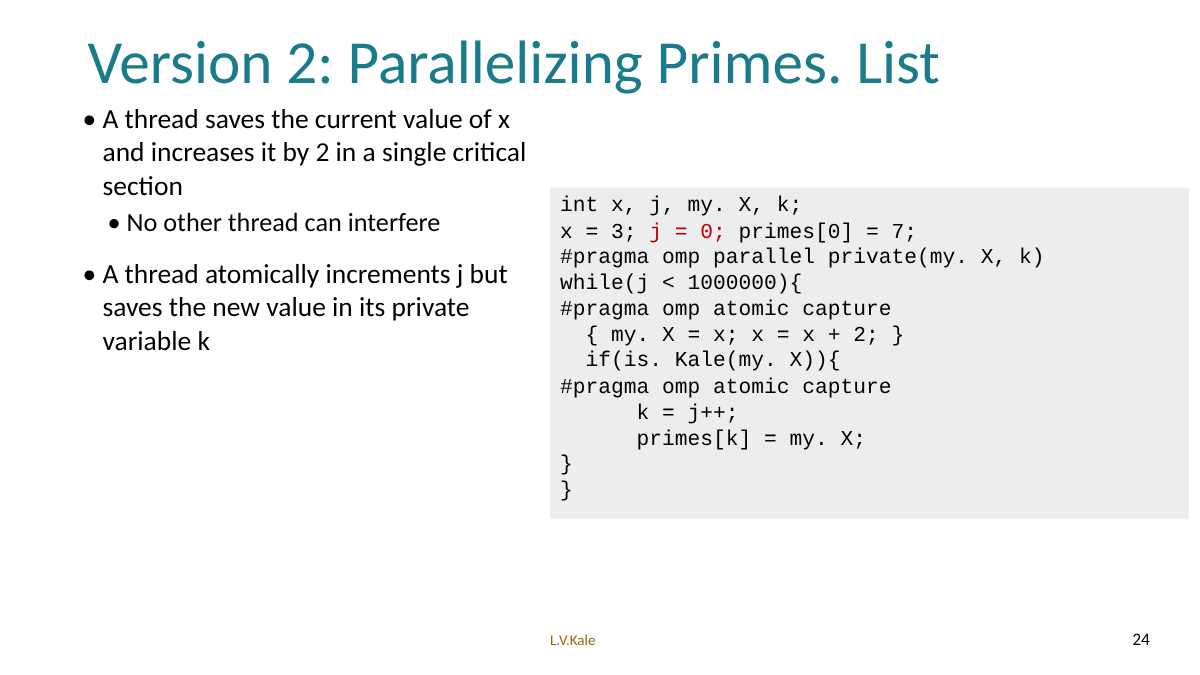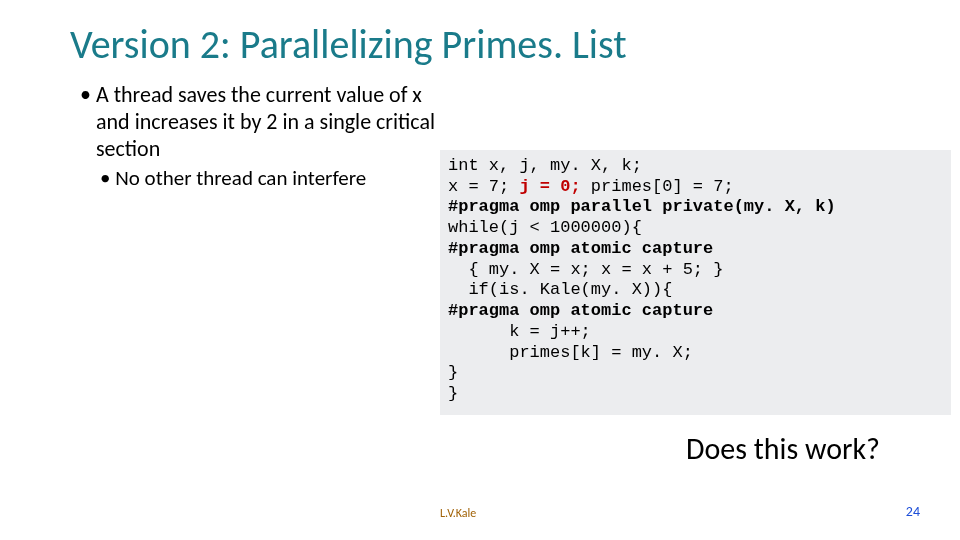--- a/index.html
+++ b/index.html
@@ -1,54 +1,54 @@
 <!DOCTYPE html>
 <html><head>
 <meta charset="utf-8">
 <style>
   html,body{margin:0;padding:0;width:960px;height:540px;background:#fff;font-family:Calibri,"Segoe UI",Arial,sans-serif;color:#000;overflow:hidden}
   .slide{position:relative;width:960px;height:540px}
-  .title{position:absolute;left:70px;top:20px;font-size:40px;color:#1a7b8a;font-weight:400}
-  .bullets{position:absolute;left:80px;top:82px;width:370px;font-size:22px;line-height:1.22}
+  .title{position:absolute;left:70px;top:20px;font-size:49px;color:#1a7b8a;font-weight:400}
+  .bullets{position:absolute;left:66px;top:82px;width:370px;font-size:22px;line-height:1.22}
   .bullets ul{list-style:none;padding:0;margin:0}
   .bullets li.b1{padding-left:16px;text-indent:-16px;margin-bottom:4px}
   .bullets li.b1::before{content:"• ";color:#000}
   .bullets li.b2{padding-left:36px;text-indent:-16px;font-size:21px;margin-bottom:14px}
   .bullets li.b2::before{content:"• ";color:#000}
   .code{position:absolute;left:440px;top:150px;width:495px;background:#ecedef;padding:6px 8px 10px 8px;font-family:"Courier New",monospace;font-size:17px;line-height:1.22;white-space:pre}
-  .kw{font-weight:700}
+  .kw{font-weight:400}
   .red{color:#c00000}
   .q{position:absolute;right:80px;top:430px;font-size:30px}
   .footer-l{position:absolute;left:440px;bottom:20px;font-size:12px;color:#a16207}
-  .footer-r{position:absolute;right:40px;bottom:20px;font-size:14px;color:#1d4ed8}
+  .footer-r{position:absolute;right:40px;bottom:20px;font-size:14px;color:#000000}
 </style>
 </head>
 <body>
 
 <div class="slide">
 
   <div class="title">Version 2: Parallelizing Primes. List</div>
 
   <div class="bullets">
     <ul>
       <li class="b1">A thread saves the current value of x and increases it by 2 in a single critical section</li>
       <li class="b2">No other thread can interfere</li>
+      <li class="b1">A thread atomically increments j but saves the new value in its private variable k</li>
     </ul>
   </div>
 
   <div class="code"><span>int x, j, my. X, k;</span>
-<span>x = 7; </span><span class="kw red">j = 0;</span><span> primes[0] = 7;</span>
+<span>x = 3; </span><span class="kw red">j = 0;</span><span> primes[0] = 7;</span>
 <span class="kw">#pragma omp parallel private(my. X, k)</span>
 <span>while(j &lt; 1000000){</span>
 <span class="kw">#pragma omp atomic capture</span>
-<span>  { my. X = x; x = x + 5; }</span>
+<span>  { my. X = x; x = x + 2; }</span>
 <span>  if(is. Kale(my. X)){</span>
 <span class="kw">#pragma omp atomic capture</span>
 <span>      k = j++;</span>
 <span>      primes[k] = my. X;</span>
 <span>}</span>
 <span>}</span></div>
 
-  <div class="q">Does this work?</div>
 
   <div class="footer-l">L.V.Kale</div>
   <div class="footer-r">24</div>
 </div>
 
 </body></html>

